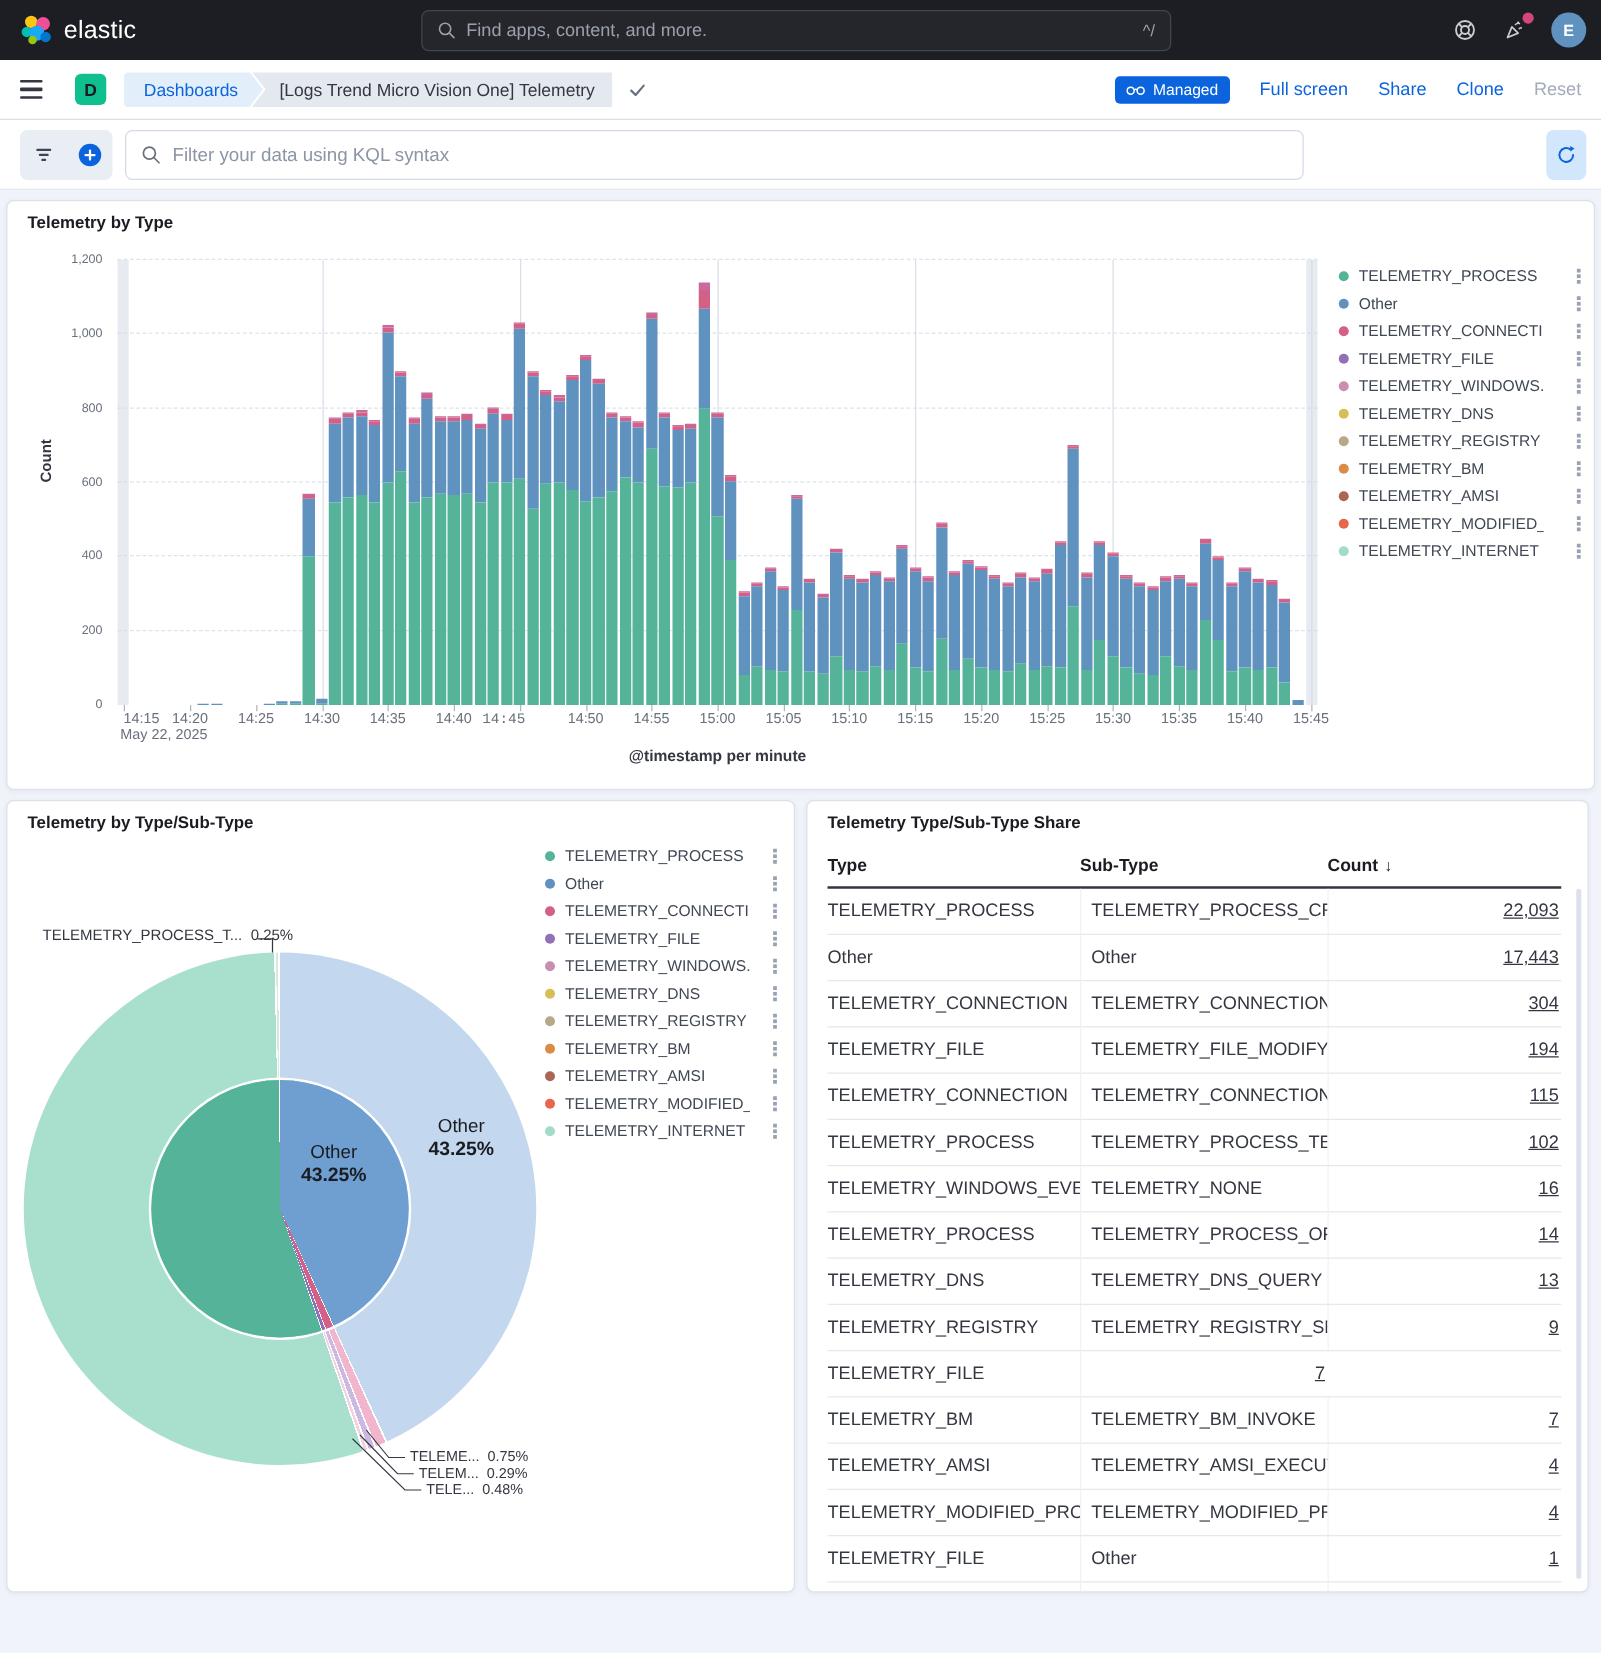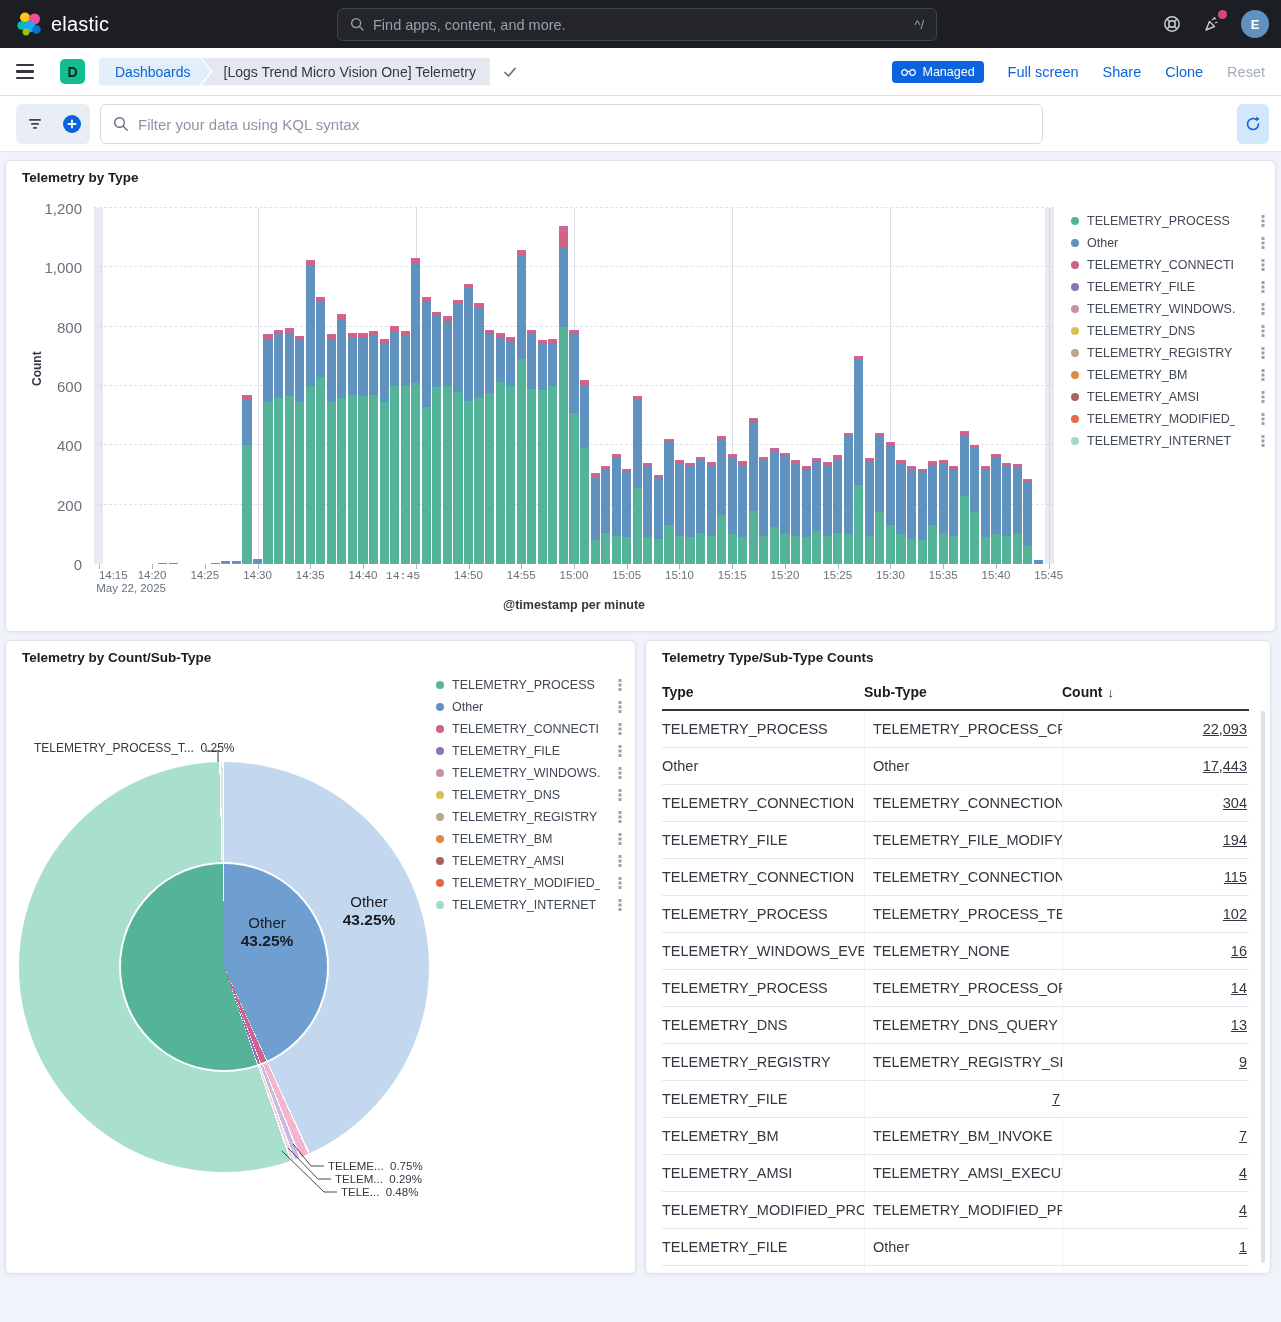--- a/index.html
+++ b/index.html
@@ -58,21 +58,21 @@
   #panel-pie   { left:5px;  top:488px; width:631px;  height:634px; }
   #panel-table { left:645px;top:488px; width:626px;  height:634px; }
 
   
   .plot { position:absolute; left:88px; top:47px; width:960px; height:356px; }
   .hgrid { position:absolute; left:0; width:100%; height:0; border-top:1px dashed #dde2ec; }
   .vgrid { position:absolute; top:0; height:100%; width:1px; background:#d9dee8; }
   .edgeband { position:absolute; top:0; height:100%; width:9px; background:#d3dae6; opacity:.55; }
   .bar-slot { position:absolute; bottom:0; display:flex; flex-direction:column-reverse; }
   .seg { width:100%; }
-  .ylab { position:absolute; right:8px; transform:translateY(-50%); font-size:15px; color:#69707d; }
+  .ylab { position:absolute; right:8px; transform:translateY(-50%); font-size:10px; color:#69707d; }
   .yaxis-title { position:absolute; left:24px; top:225px; transform:rotate(-90deg); transform-origin:left top; font-size:12px; font-weight:700; color:#343741; }
   .xlab { position:absolute; top:408px; transform:translateX(-50%); font-size:11.5px; color:#69707d; white-space:nowrap; }
   .xtick { position:absolute; top:403px; width:1px; height:5px; background:#aeb6c4; }
   .xdate { position:absolute; top:421px; font-size:11.5px; color:#69707d; white-space:nowrap; }
   .xaxis-title { position:absolute; left:88px; width:960px; top:437px; text-align:center; font-size:12.5px; font-weight:700; color:#343741; }
 
   
   .legend { position:absolute; display:flex; flex-direction:column; }
   .legend-item { display:flex; align-items:center; height:22px; gap:8px; cursor:pointer; }
   .legend-dot { width:8px; height:8px; border-radius:50%; flex:none; }
@@ -877,21 +877,21 @@
               <rect x="2.5" y="1" width="3" height="3" fill="#98a2b3"></rect>
               <rect x="2.5" y="5.5" width="3" height="3" fill="#98a2b3"></rect>
               <rect x="2.5" y="10" width="3" height="3" fill="#98a2b3"></rect>
             </svg>
           </span>
         </div>
       </div>
   </section>
 
   <section class="panel" id="panel-pie">
-    <div class="panel-title">Telemetry by Count/Sub-Type</div>
+    <div class="panel-title">Telemetry by Type/Sub-Type</div>
     <div class="pie-wrap">
       <div class="ring-outer" id="ring-outer" style="background: conic-gradient(rgb(195, 216, 238) 0%, rgb(195, 216, 238) 43.13%, rgb(255, 255, 255) 43.13%, rgb(255, 255, 255) 43.25%, rgb(241, 181, 205) 43.25%, rgb(241, 181, 205) 43.88%, rgb(255, 255, 255) 43.88%, rgb(255, 255, 255) 44%, rgb(204, 185, 226) 44%, rgb(204, 185, 226) 44.36%, rgb(255, 255, 255) 44.36%, rgb(255, 255, 255) 44.48%, rgb(244, 207, 223) 44.48%, rgb(244, 207, 223) 44.65%, rgb(255, 255, 255) 44.65%, rgb(255, 255, 255) 44.77%, rgb(169, 223, 205) 44.77%, rgb(169, 223, 205) 99.63%, rgb(255, 255, 255) 99.63%, rgb(255, 255, 255) 99.75%, rgb(217, 233, 224) 99.75%, rgb(217, 233, 224) 99.88%, rgb(255, 255, 255) 99.88%, rgb(255, 255, 255) 100%);"></div>
       <div class="ring-inner" id="ring-inner" style="background: conic-gradient(rgb(111, 158, 209) 0%, rgb(111, 158, 209) 43.13%, rgb(255, 255, 255) 43.13%, rgb(255, 255, 255) 43.25%, rgb(211, 96, 134) 43.25%, rgb(211, 96, 134) 44.17%, rgb(255, 255, 255) 44.17%, rgb(255, 255, 255) 44.29%, rgb(145, 112, 184) 44.29%, rgb(145, 112, 184) 44.67%, rgb(255, 255, 255) 44.67%, rgb(255, 255, 255) 44.79%, rgb(84, 179, 153) 44.79%, rgb(84, 179, 153) 99.88%, rgb(255, 255, 255) 99.88%, rgb(255, 255, 255) 100%);"></div>
 
       <svg class="pie-lines" width="631" height="634">
         <polyline points="200,110 212,110 212,121" fill="none" stroke="#343741" stroke-width="1"></polyline>
         <polyline points="287,503 305,525 318,525" fill="none" stroke="#343741" stroke-width="0.9"></polyline>
         <polyline points="282,507 312,538 325,538" fill="none" stroke="#343741" stroke-width="0.9"></polyline>
         <polyline points="276,510 318,551 331,551" fill="none" stroke="#343741" stroke-width="0.9"></polyline>
       </svg>
@@ -1036,21 +1036,21 @@
               <rect x="2.5" y="1" width="3" height="3" fill="#98a2b3"></rect>
               <rect x="2.5" y="5.5" width="3" height="3" fill="#98a2b3"></rect>
               <rect x="2.5" y="10" width="3" height="3" fill="#98a2b3"></rect>
             </svg>
           </span>
         </div>
       </div>
   </section>
 
   <section class="panel" id="panel-table">
-    <div class="panel-title">Telemetry Type/Sub-Type Counts</div>
+    <div class="panel-title">Telemetry Type/Sub-Type Share</div>
     <div class="tbl">
       <div class="tbl-head">
         <div>Type</div>
         <div>Sub-Type</div>
         <div><span>Count</span><span class="sort-arrow">↓</span></div>
       </div>
       <div id="tbl-body">
           <div class="tbl-row">
             <div>TELEMETRY_PROCESS</div>
             <div>TELEMETRY_PROCESS_CREAT</div>

